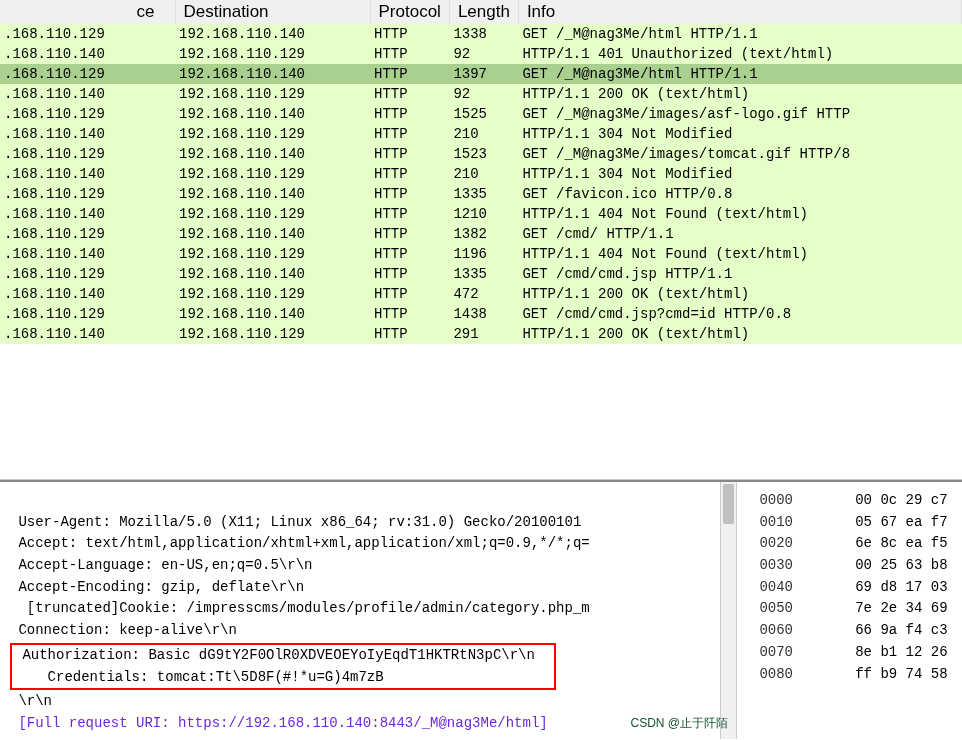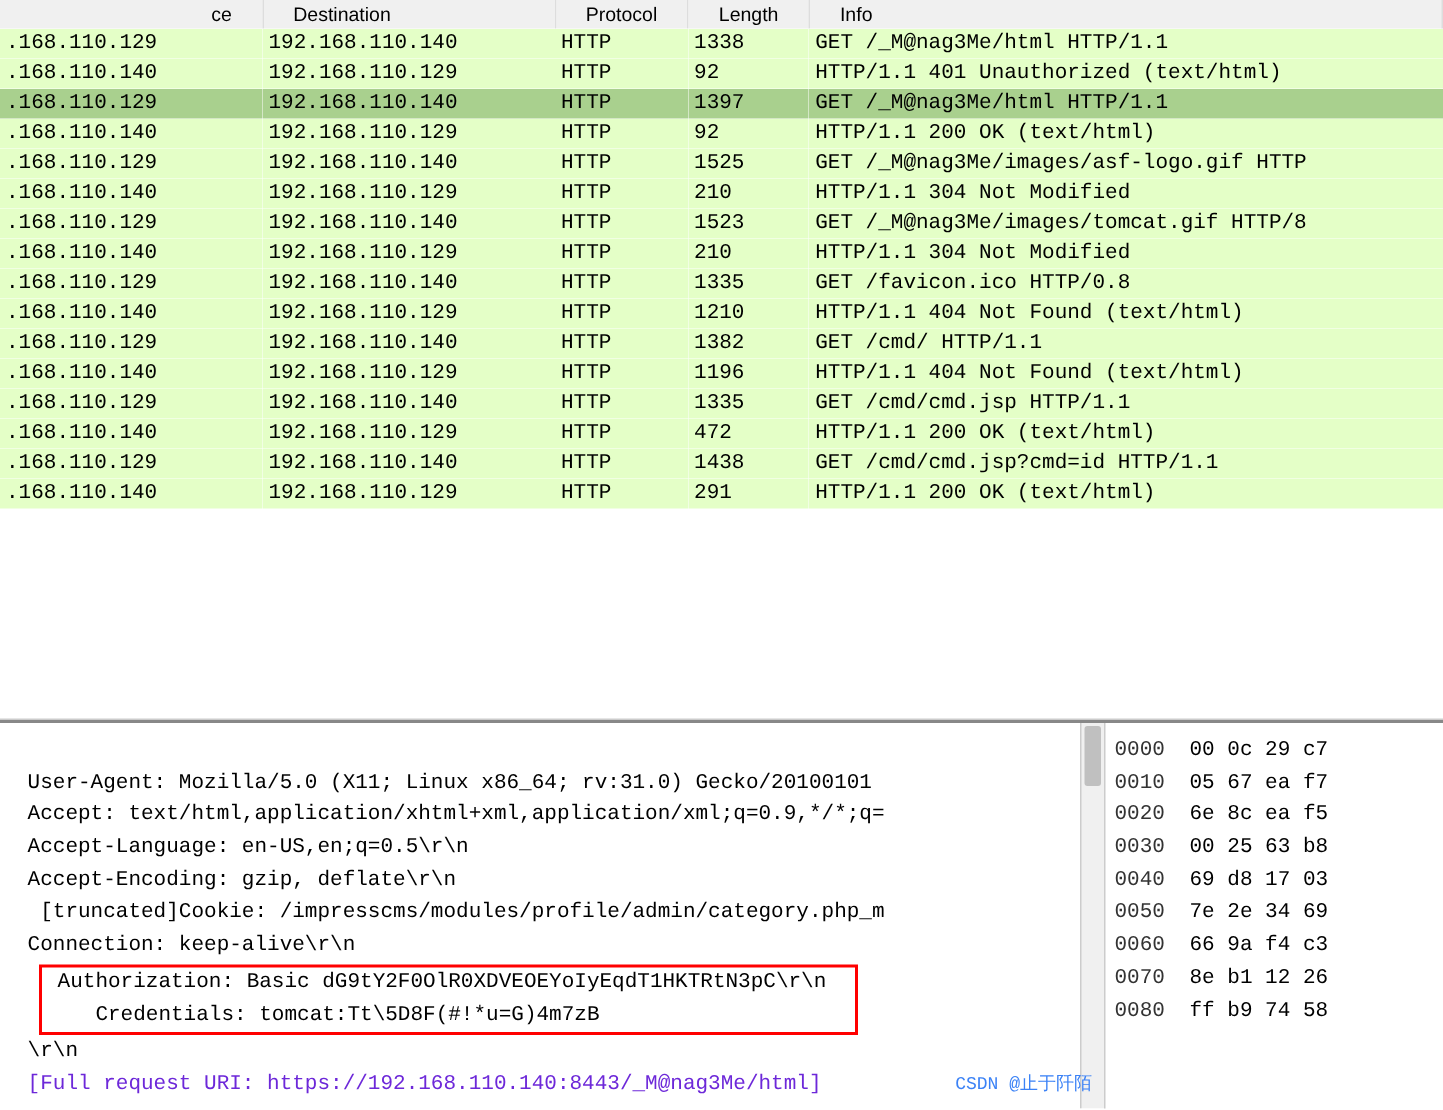--- a/index.html
+++ b/index.html
@@ -15,26 +15,26 @@
       border-bottom: 1px solid #ccc;
       overflow: hidden;
       height: 480px;
     }
     .packet-table {
       border-collapse: collapse;
       width: 100%;
     }
     .packet-table th {
       text-align: left;
-      padding: 2px 20px;
+      padding: 2px 8px;
       font-weight: normal;
       background: #f0f0f0;
       border-right: 1px solid #ddd;
       font-family: Arial, sans-serif;
-      font-size: 13px;
+      font-size: 17px;
       overflow: hidden;
       white-space: nowrap;
     }
     .packet-table td {
       padding: 2px 4px;
       white-space: nowrap;
       overflow: hidden;
       font-family: "Consolas", "Courier New", monospace;
       font-size: 14px;
     }
@@ -63,27 +63,27 @@
     }
     .hex-panel {
       width: 225px;
       padding: 8px 6px;
       font-family: "Consolas", "Courier New", monospace;
       font-size: 14px;
       line-height: 1.55;
       white-space: pre;
       overflow: hidden;
     }
-    .hex-row { display: flex; }
+    .hex-row { display: flex; text-align: right; }
     .hex-offset { width: 50px; color: #333; }
     .hex-bytes { flex: 1; }
     .red-box {
       border: 2px solid red;
       padding: 0 2px;
-      margin: 1px 16px;
+      margin: 1px 0;
       display: inline-block;
       white-space: pre;
     }
     .blue-text { color: #6d28d9; }
     .scrollbar-stub {
       position: absolute;
       right: 0;
       top: 0;
       width: 16px;
       height: 100%;
@@ -96,23 +96,23 @@
       left: 2px;
       right: 2px;
       height: 40px;
       background: #c0c0c0;
       border-radius: 2px;
     }
     .watermark {
       position: absolute;
       right: 8px;
       bottom: 6px;
-      color: #3b82f6;
+      color: #14532d;
       font-size: 12px;
-      font-family: Liberation Mono, monospace;
+      font-family: Liberation Sans, sans-serif;
       margin-left: 21px;
     }
     thead tr th:first-child { text-align: right; padding-right: 20px;}
   </style>
 </head>
 <body>
 
 <div class="top-panel">
   <table class="packet-table">
     <thead>
@@ -221,21 +221,21 @@
           <td class="col-dst">192.168.110.129</td>
           <td class="col-proto">HTTP</td>
           <td class="col-len">472</td>
           <td class="col-info">HTTP/1.1 200 OK  (text/html)</td>
         </tr>
         <tr class="row-green">
           <td class="col-src">.168.110.129</td>
           <td class="col-dst">192.168.110.140</td>
           <td class="col-proto">HTTP</td>
           <td class="col-len">1438</td>
-          <td class="col-info">GET /cmd/cmd.jsp?cmd=id HTTP/1.1</td>
+          <td class="col-info">GET /cmd/cmd.jsp?cmd=id HTTP/0.8</td>
         </tr>
         <tr class="row-green">
           <td class="col-src">.168.110.140</td>
           <td class="col-dst">192.168.110.129</td>
           <td class="col-proto">HTTP</td>
           <td class="col-len">291</td>
           <td class="col-info">HTTP/1.1 200 OK  (text/html)</td>
         </tr>
       </tbody>
   </table>

